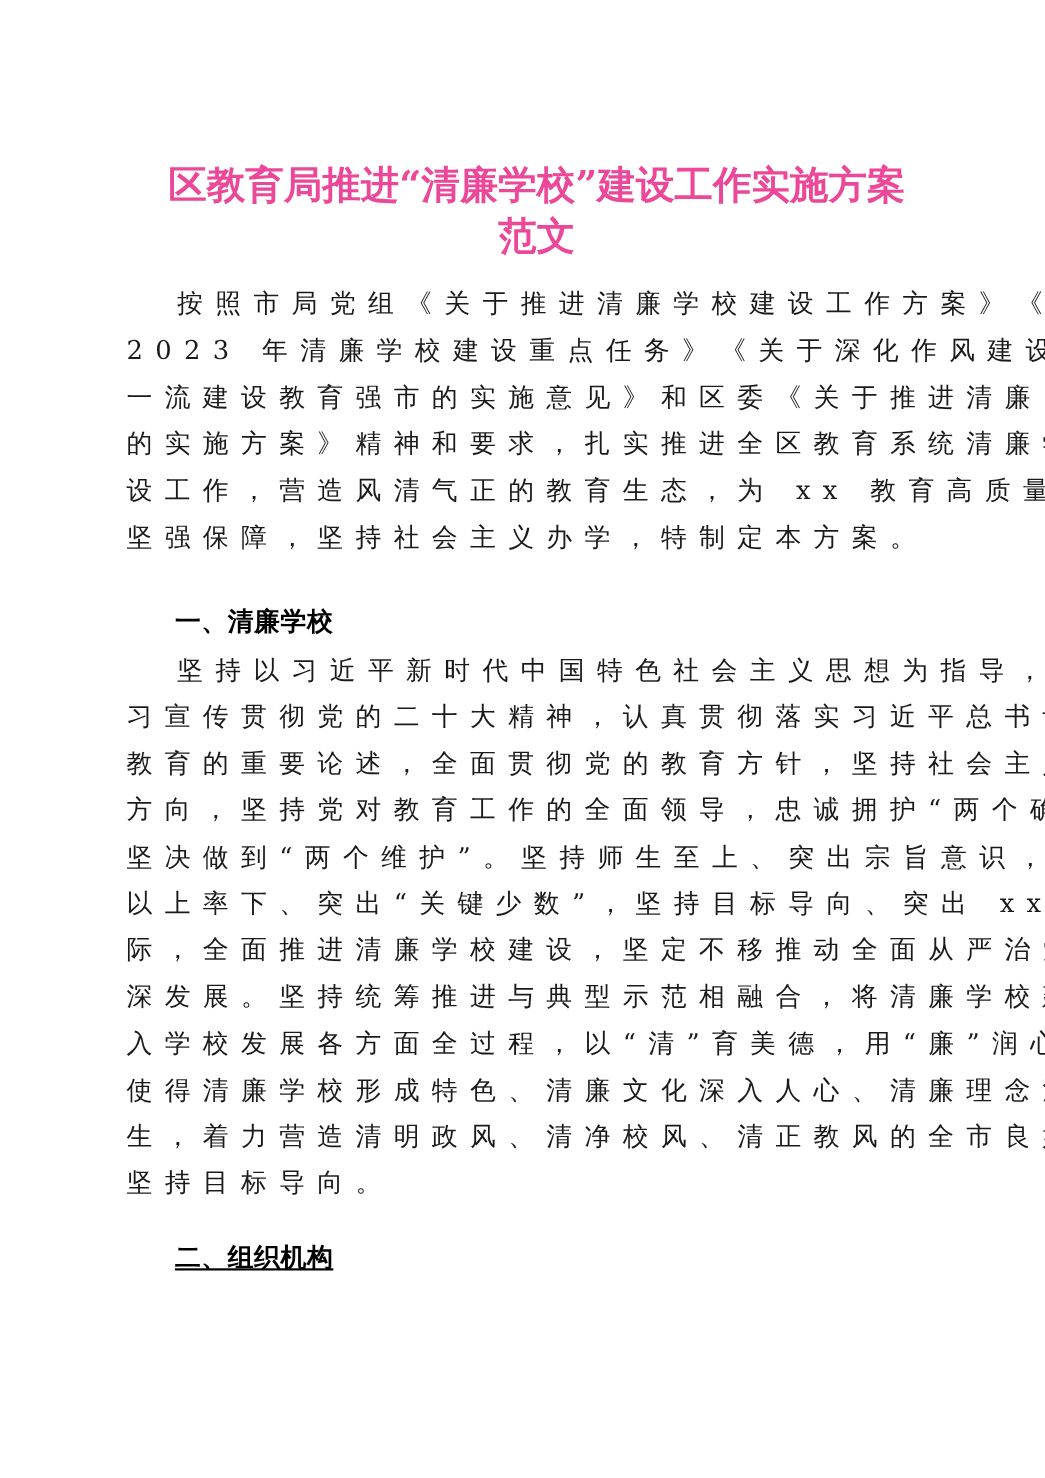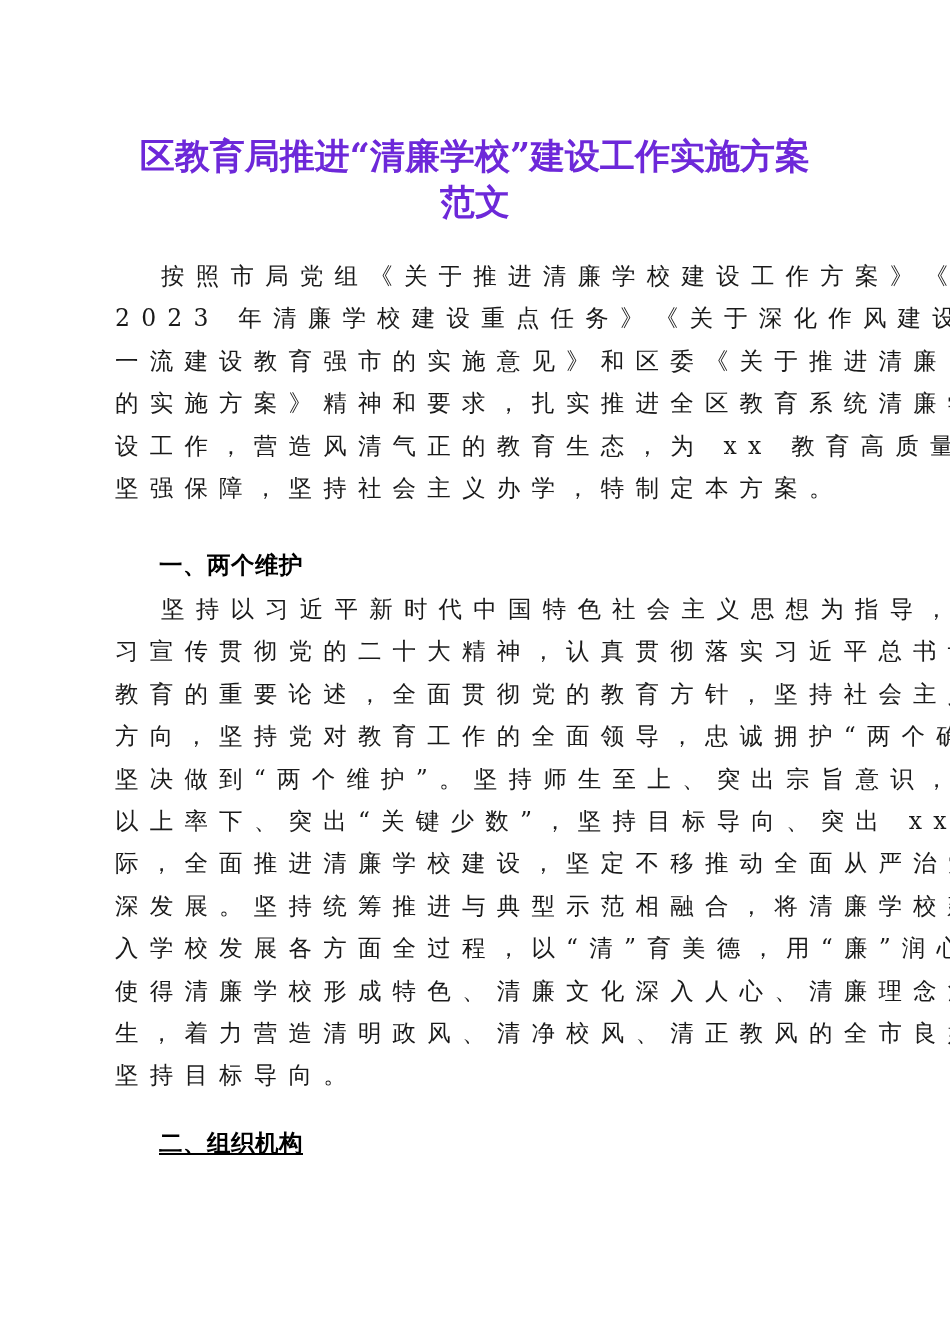--- a/index.html
+++ b/index.html
@@ -26,22 +26,22 @@
       position: absolute;
       left: 100px;
       top: 133px;
       width: 750px;
       text-align: center;
       font-family: "DejaVu Serif", "Liberation Serif", serif;
       font-weight: bold;
       font-size: 35px;
       line-height: 46px;
       letter-spacing: 0px;
-      color: #6d28d9;
-      margin: 0;
+      color: #ec4899;
+      margin: 13px;
     }
     .body-text {
       position: absolute;
       left: 115px;
       width: 707px;
       font-family: "DejaVu Serif", "Liberation Serif", serif;
       font-size: 23.5px;
       line-height: 42.4px;
       letter-spacing: 11.2px;
       color: #1a1a1a;
@@ -86,21 +86,21 @@
 
   <div class="body-text" id="para-1">
     <span class="line indent">按照市局党组《关于推进清廉学校建设工作方案》《2022-</span>
     <span class="line">2023 年清廉学校建设重点任务》《关于深化作风建设走在前创</span>
     <span class="line">一流建设教育强市的实施意见》和区委《关于推进清廉 xx 建设</span>
     <span class="line">的实施方案》精神和要求，扎实推进全区教育系统清廉学校建</span>
     <span class="line">设工作，营造风清气正的教育生态，为 xx 教育高质量发展提供</span>
     <span class="line">坚强保障，坚持社会主义办学，特制定本方案。</span>
   </div>
 
-  <h2 class="heading" id="heading-1">一、两个维护</h2>
+  <h2 class="heading" id="heading-1">一、清廉学校</h2>
 
   <div class="body-text" id="para-2">
     <span class="line indent">坚持以习近平新时代中国特色社会主义思想为指导，深入学</span>
     <span class="line">习宣传贯彻党的二十大精神，认真贯彻落实习近平总书记关于</span>
     <span class="line">教育的重要论述，全面贯彻党的教育方针，坚持社会主义办学</span>
     <span class="line">方向，坚持党对教育工作的全面领导，忠诚拥护“两个确立”，</span>
     <span class="line">坚决做到“两个维护”。坚持师生至上、突出宗旨意识，坚持</span>
     <span class="line">以上率下、突出“关键少数”，坚持目标导向、突出 xx 教育实</span>
     <span class="line">际，全面推进清廉学校建设，坚定不移推动全面从严治党向纵</span>
     <span class="line">深发展。坚持统筹推进与典型示范相融合，将清廉学校建设融</span>

